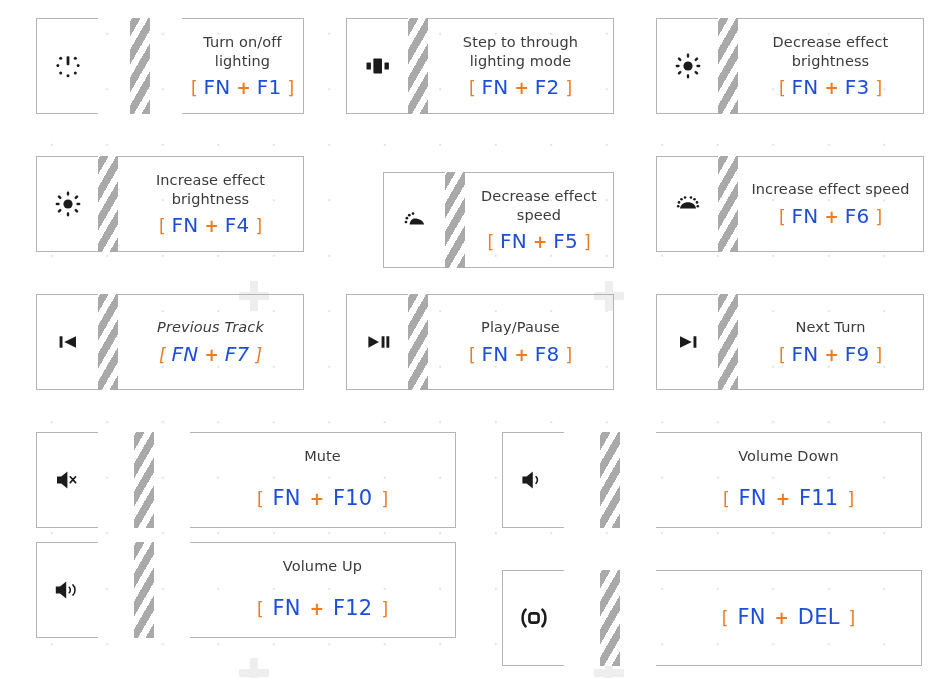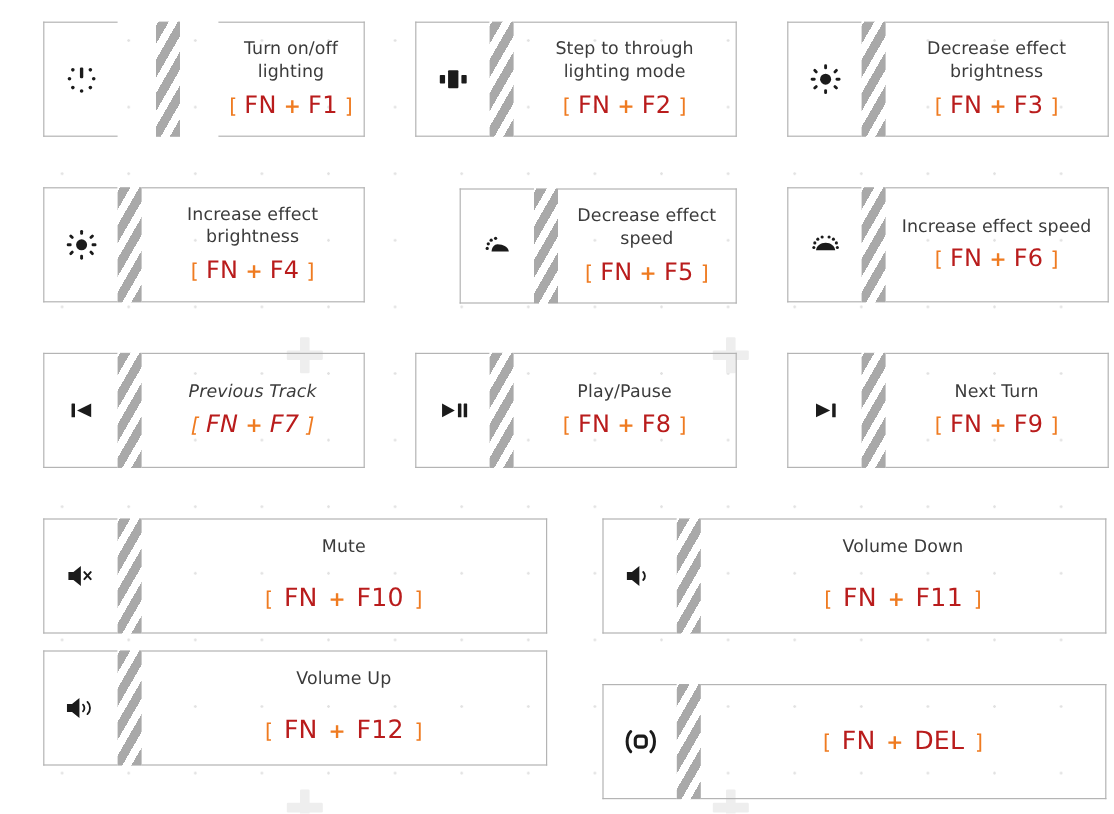--- a/index.html
+++ b/index.html
@@ -120,39 +120,39 @@
   }
 
   .bracket {
     color: #ef7b21;
     font-size: 17px;
     font-weight: 400;
     line-height: 1;
   }
 
   .keycap {
-    color: #b91c1c;
+    color: #1d4ed8;
     font-size: 20px;
     line-height: 1;
     letter-spacing: 0.2px;
   }
 
   .pluskey {
     color: #ef7b21;
     font-size: 17px;
     font-weight: 700;
     line-height: 1;
   }
 
   
   .card.narrow { width: 268px; height: 96px; }
   .card.narrow .panel .combo { gap: 6px; }
 
   
-  .card.wide { width: 420px; height: 96px; }
+  .card.wide { width: 420px; height: 96px; gap: 36px; }
   .card.wide .panel { justify-content: flex-start; padding-top: 14px; }
   .card.wide .panel .title { font-size: 14.5px; }
   .card.wide .panel .combo { margin-top: 22px; gap: 9px; }
   .card.wide .panel .keycap { font-size: 21px; }
 </style>
 </head>
 <body>
 
 <div class="plus-mark" style="left:239px;top:281px;width:30px;height:30px;"></div>
 <div class="plus-mark" style="left:594px;top:281px;width:30px;height:30px;"></div>
@@ -272,21 +272,21 @@
       <div class="combo">
         <span class="bracket">[</span>
         <span class="keycap">FN</span>
         <span class="pluskey">+</span>
         <span class="keycap">F4</span>
         <span class="bracket">]</span>
       </div>
     </div>
   </div>
 
-  <div class="card narrow" style="left:346px;top:157px;padding-left:37px;">
+  <div class="card narrow" style="left:346px;top:172px;padding-left:37px;">
     <div class="icon-box">
       <span>
         <svg width="30" height="30" viewBox="0 0 30 30">
           <g fill="#1b1b1b">
             <path d="M14.5 13.5 C19.6 13.5 23.6 16.0 24.0 19.6 L9.6 19.6 C9.9 16.0 12.0 13.5 14.5 13.5 Z"></path>
             <circle cx="6.0" cy="17.0" r="1.35"></circle>
             <circle cx="6.9" cy="13.2" r="1.35"></circle>
             <circle cx="9.3" cy="10.2" r="1.35"></circle>
             <circle cx="13.0" cy="8.6" r="1.35"></circle>
           </g>

